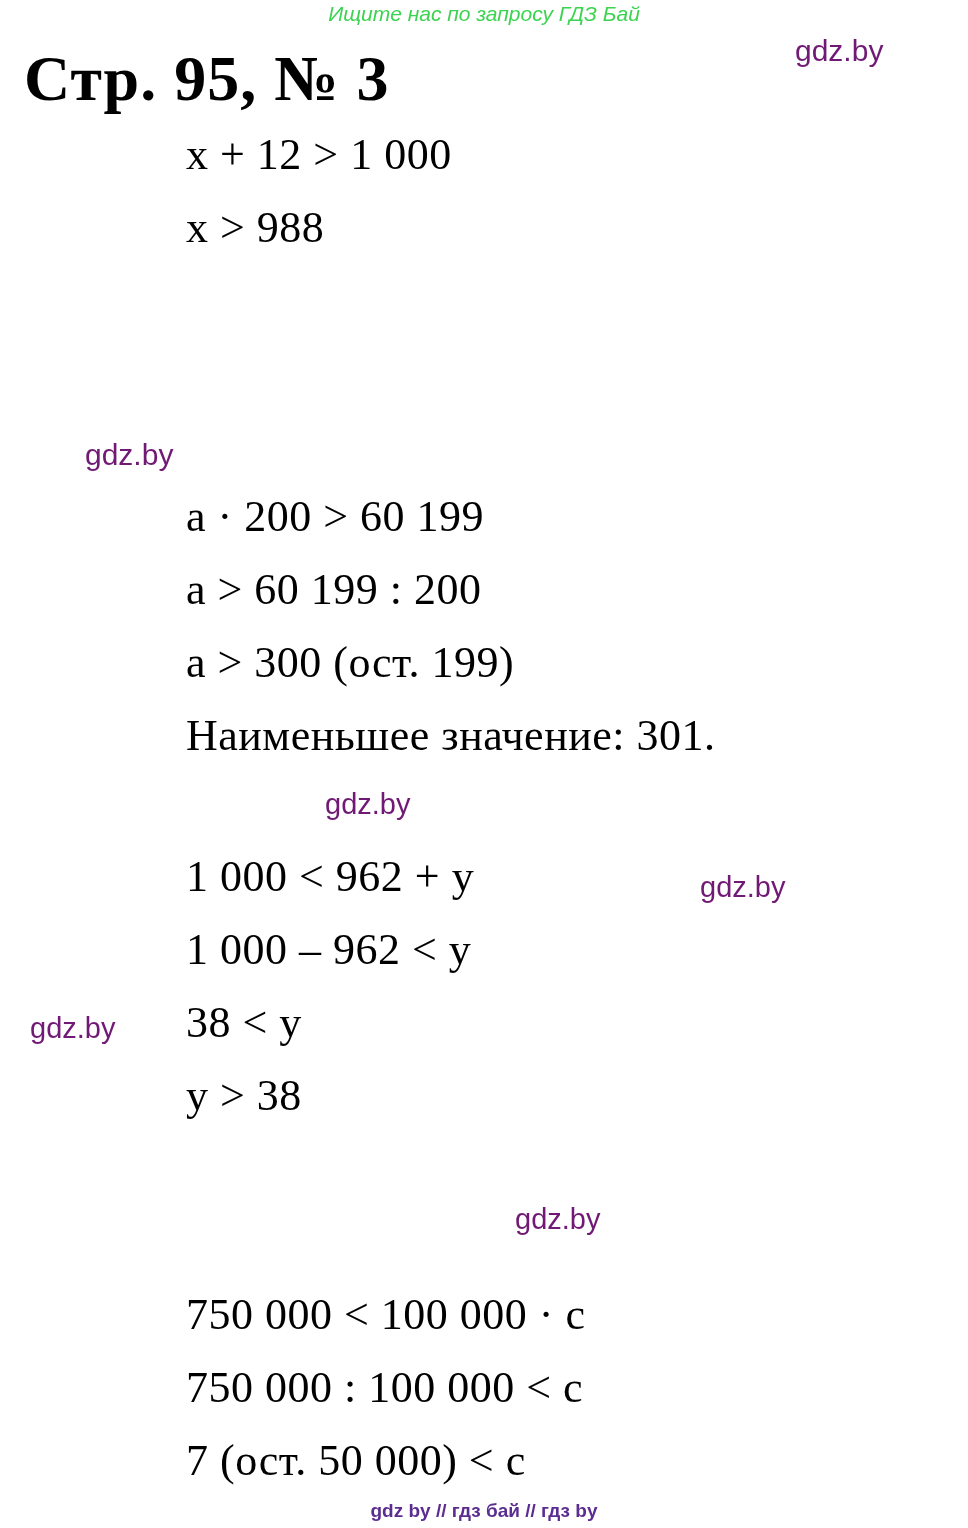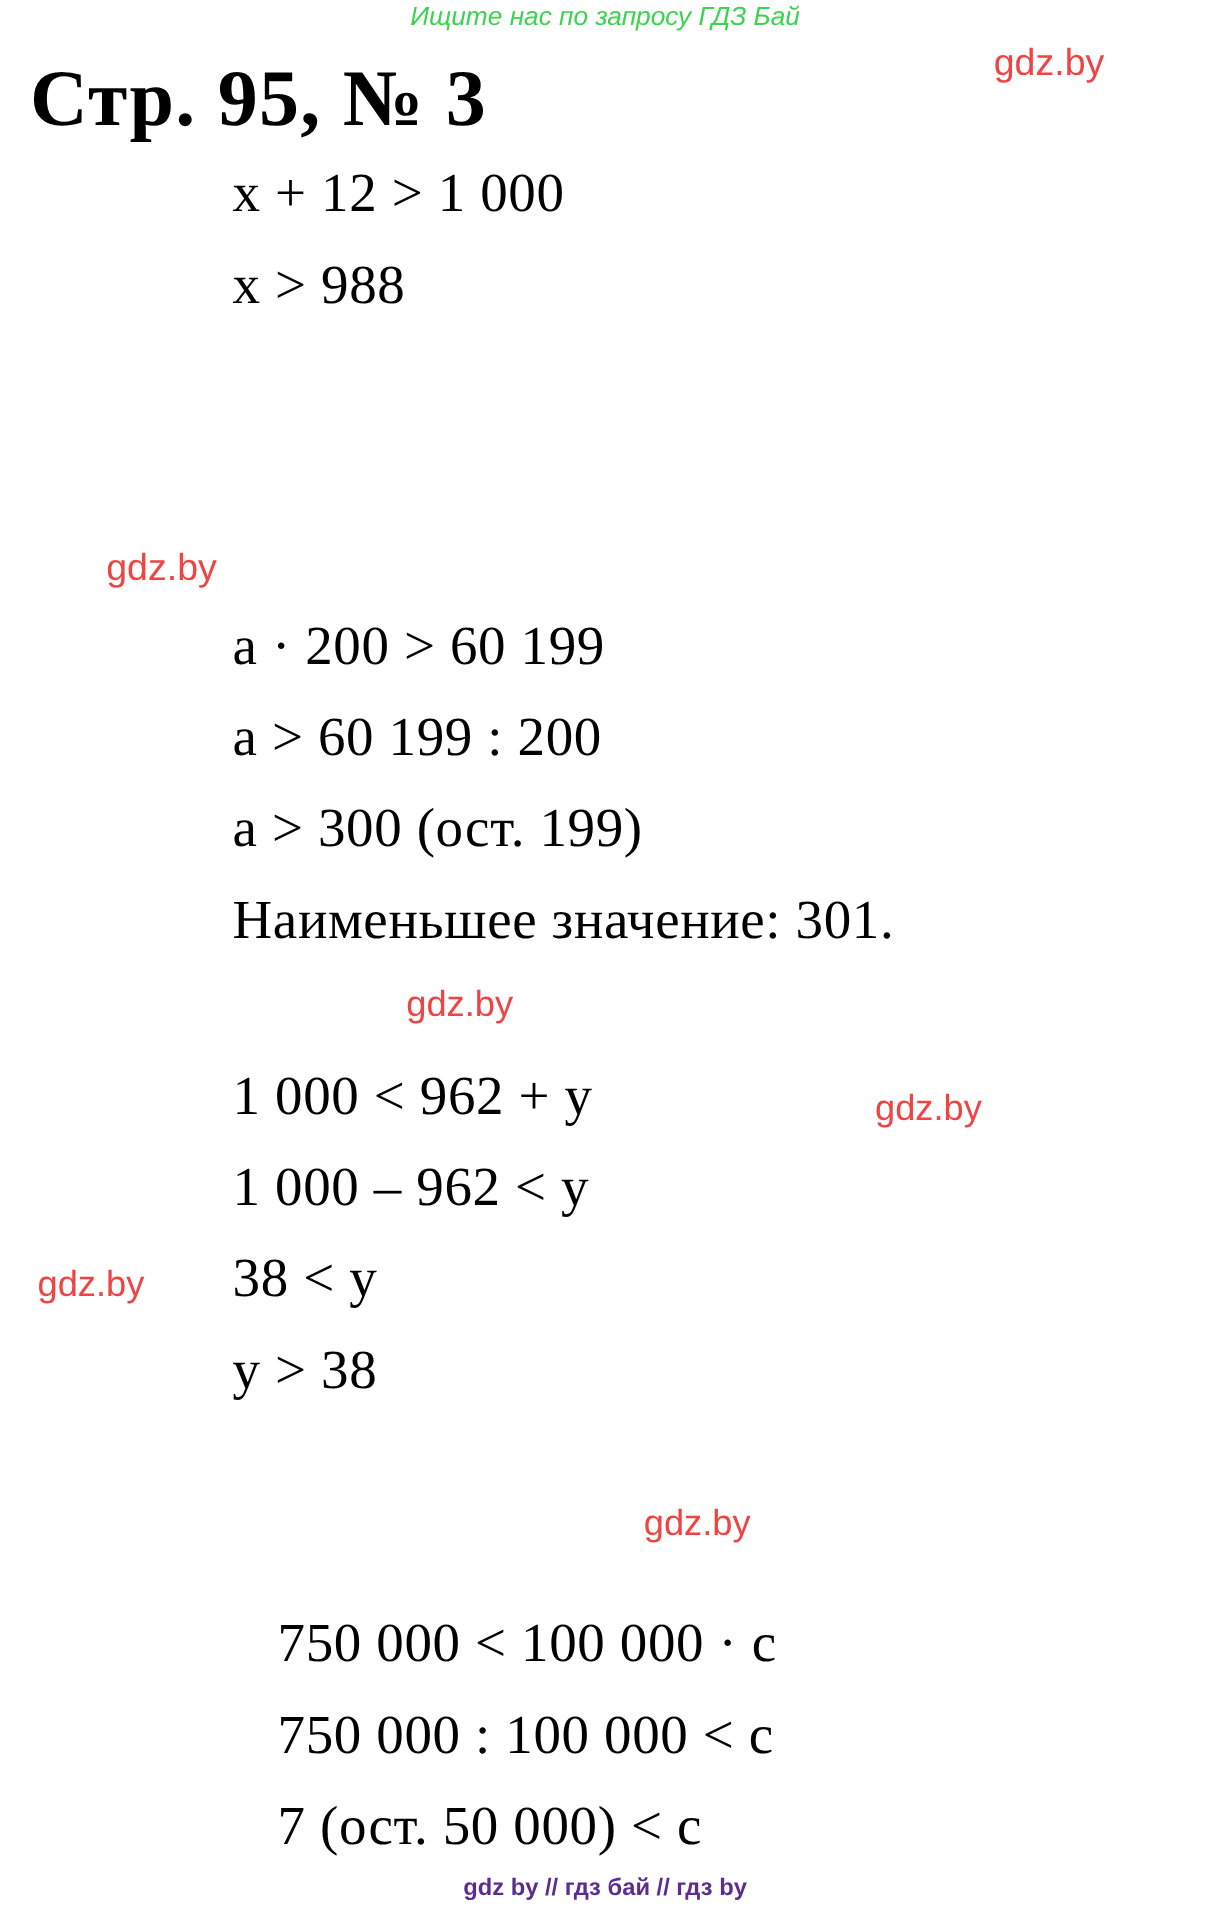--- a/index.html
+++ b/index.html
@@ -20,21 +20,21 @@
     text-align: center;
     font-family: "Liberation Sans", sans-serif;
     font-size: 21px;
     font-weight: 500;
     color: #3bd34f;
     font-style: italic;
   }
   .watermark {
     position: absolute;
     font-family: "Liberation Sans", sans-serif;
-    color: #ef4444;
+    color: #701a75;
     font-size: 30px;
     white-space: nowrap;
   }
   .wm-top-right  { left: 795px; top: 34px; }
   .wm-left-1     { left: 85px;  top: 438px; }
   .wm-center-1   { left: 325px; top: 788px; font-size: 29px; }
   .wm-right-1    { left: 700px; top: 871px; font-size: 29px; }
   .wm-left-2     { left: 30px;  top: 1012px; font-size: 29px; }
   .wm-center-2   { left: 515px; top: 1203px; font-size: 29px; }
   .title {
@@ -52,21 +52,21 @@
     white-space: nowrap;
   }
   .block .math-line {
     font-size: 44px;
     line-height: 73px;
     letter-spacing: 0.5px;
   }
   .block-1 { top: 118px; }
   .block-2 { top: 480px; }
   .block-3 { top: 840px; }
-  .block-4 { top: 1278px; margin-left: 36px; }
+  .block-4 { top: 1278px; }
   .footer {
     position: absolute;
     top: 1500px;
     left: 0;
     width: 100%;
     text-align: center;
     font-family: "Liberation Sans", sans-serif;
     font-size: 19px;
     color: #5c2d91;
   }

